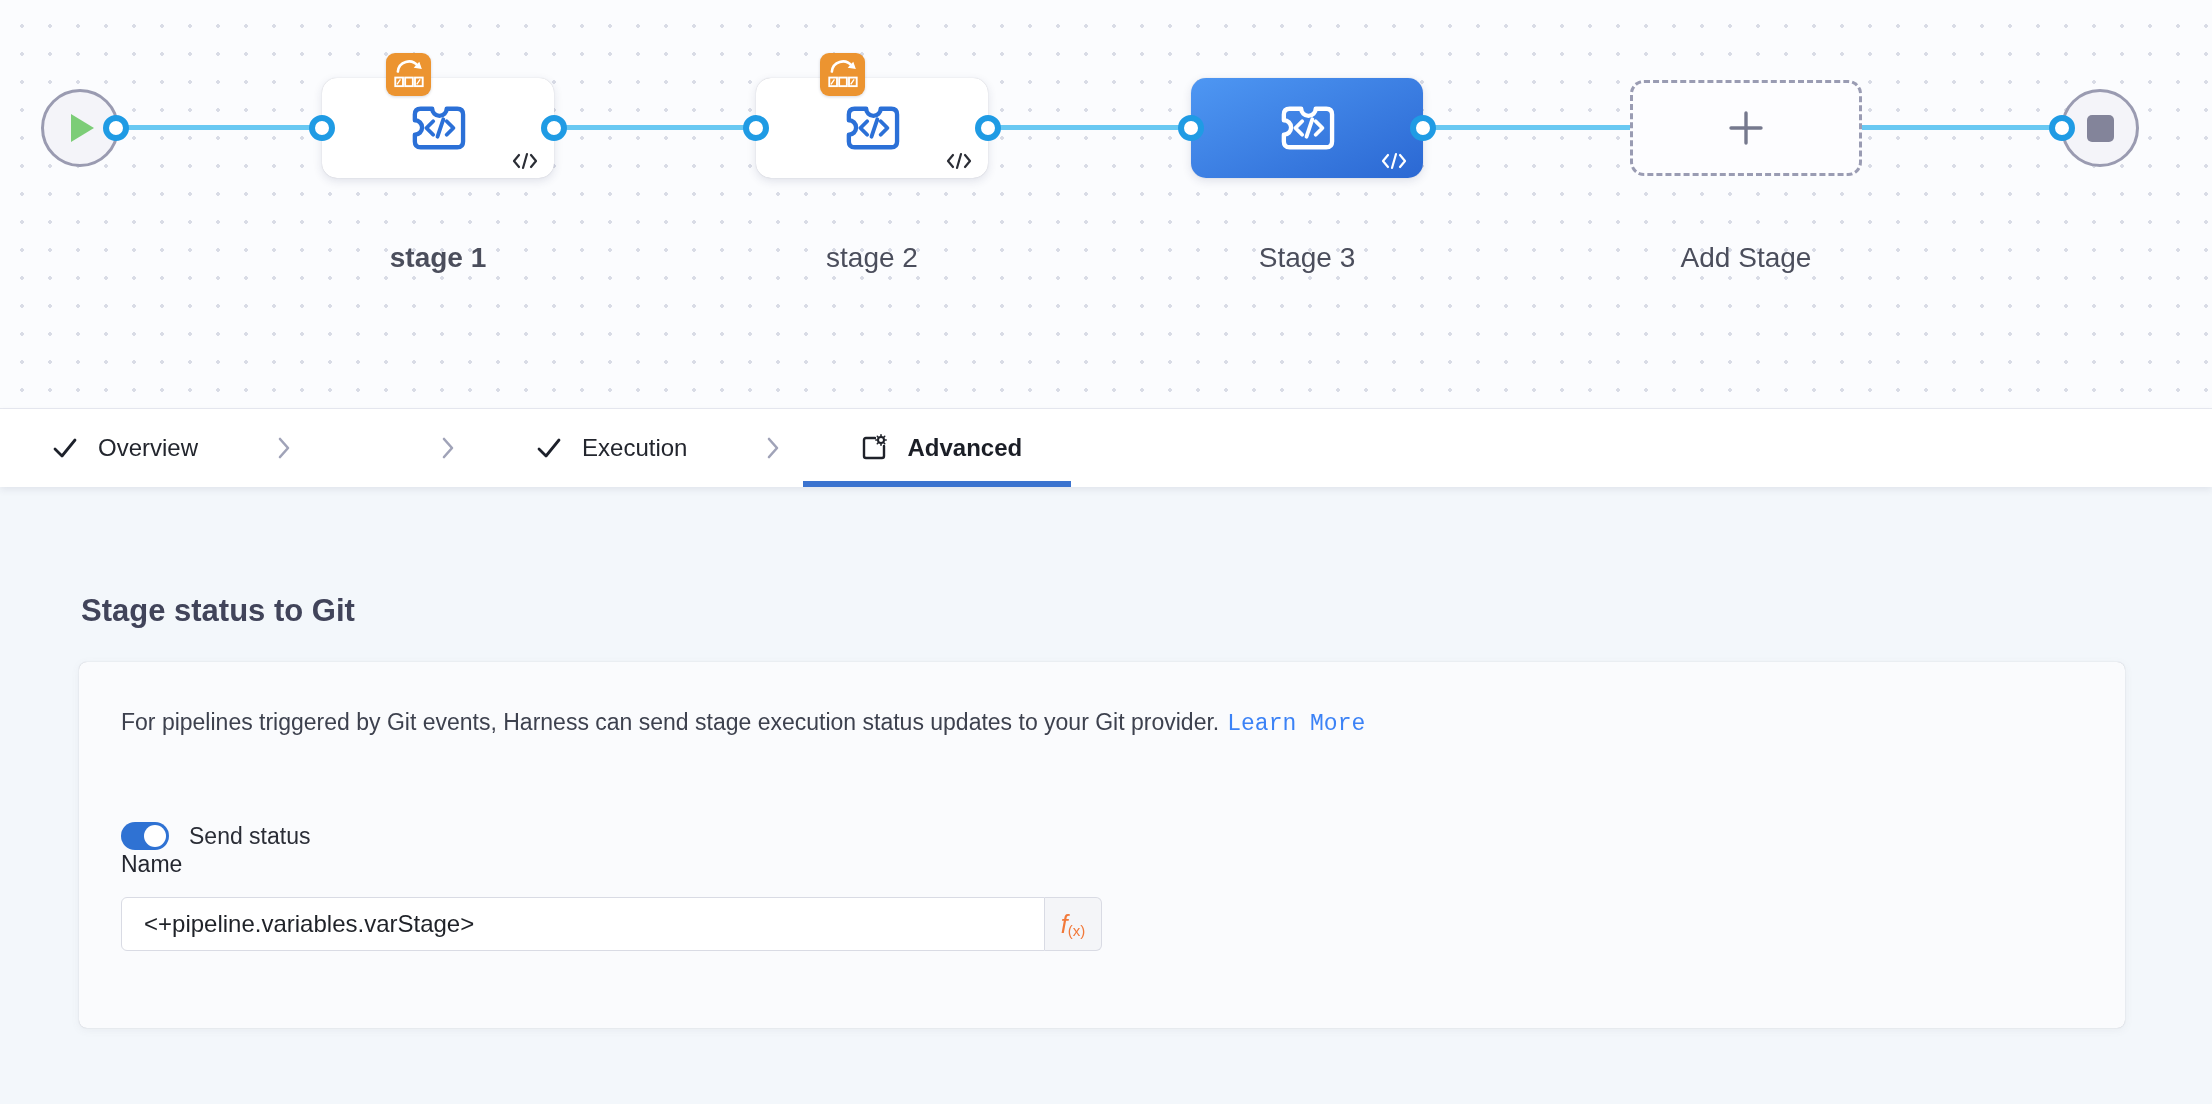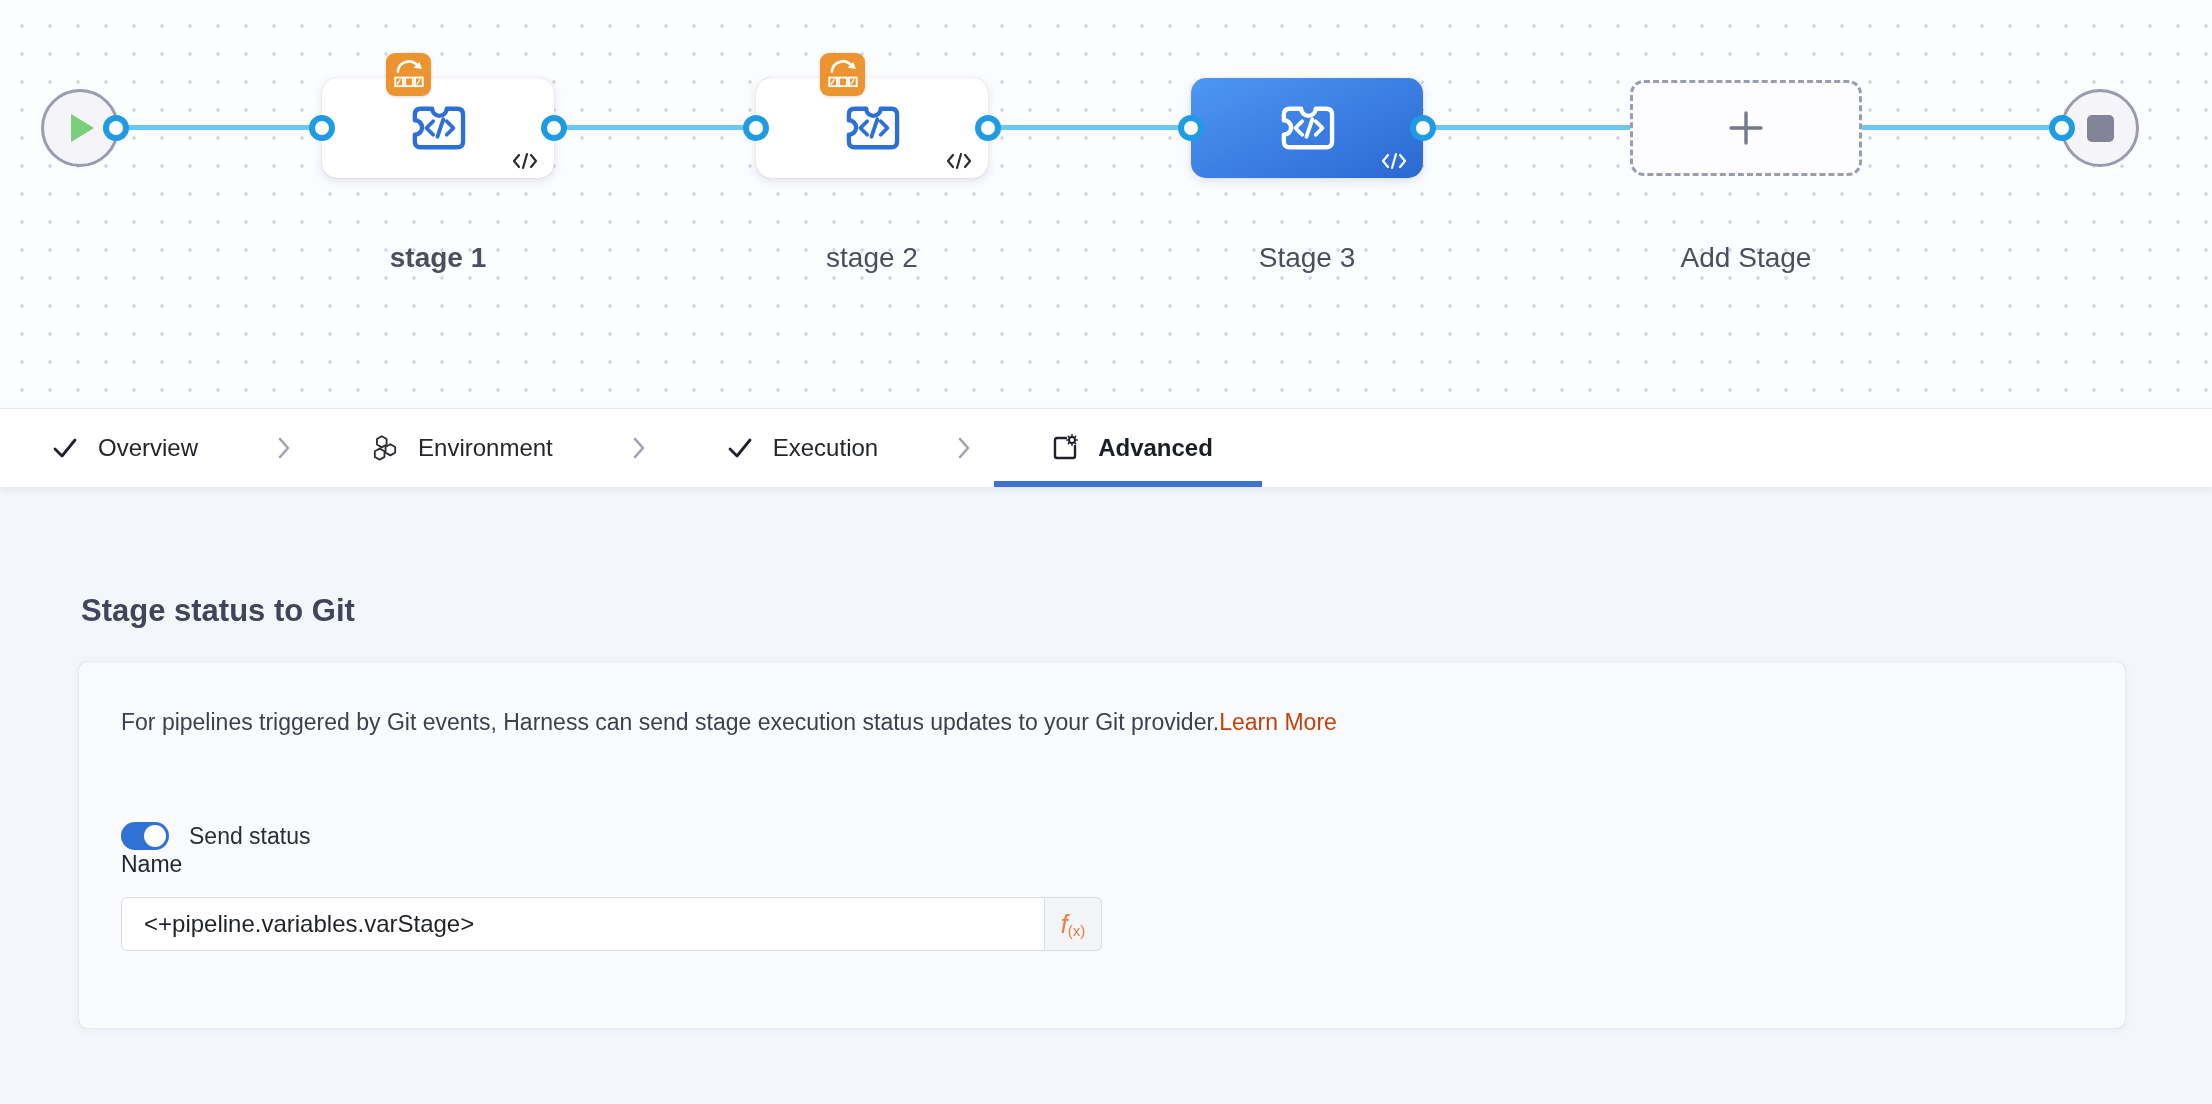--- a/index.html
+++ b/index.html
@@ -59,21 +59,21 @@
 
   
   .content { position:absolute; left:0; top:487px; width:2212px; height:617px; background:#f3f7fb; }
   .section-title { position:absolute; left:81px; top:106px; font-size:31px; font-weight:700; color:#41445a; }
   .panel {
     position:absolute; left:79px; top:175px; width:2046px; height:366px;
     background:#fafbfd; border-radius:8px;
     box-shadow:0 0 1px rgba(40,41,61,.3), 0 2px 8px rgba(96,97,112,.08);
   }
   .desc { position:absolute; left:42px; top:47px; font-size:23px; color:#3d414e; white-space:nowrap; }
-  .learn-more { color:#c2410c; cursor:pointer; text-decoration:none; }
+  .learn-more { color:#3b82f6; margin-left:8px; cursor:pointer; text-decoration:none;font-family:Liberation Mono, monospace; }
   .toggle-row { position:absolute; left:42px; top:117px; display:flex; align-items:center; gap:20px;margin-top:43px; }
   .toggle { position:relative; width:48px; height:28px; border-radius:14px; background:#2f72d3; cursor:pointer; }
   .toggle-knob { position:absolute; right:3px; top:3px; width:22px; height:22px; border-radius:50%; background:#fff; }
   .toggle-label { font-size:23px; color:#2a2d36; }
   .name-label { position:absolute; left:42px; top:189px; font-size:23px; font-weight:500; color:#23262f; }
   .input-row { position:absolute; left:42px; top:235px; display:flex; }
   .name-input {
     width:924px; height:54px; background:#ffffff; border:1px solid #d9dbe4;
     border-radius:6px 0 0 6px; padding:0 22px; font-size:24px; color:#1f2228;
     font-family:"Liberation Sans", sans-serif; outline:none;
@@ -182,28 +182,20 @@
     <svg width="30" height="30" viewBox="0 0 30 30">
       <path d="M 5 16 L 12 23 L 25 7" fill="none" stroke="#1d212b" stroke-width="2.8" stroke-linecap="round" stroke-linejoin="round"></path>
     </svg>
     <span>Overview</span>
   </div>
   <div class="tab-sep">
     <svg width="24" height="30" viewBox="0 0 24 30">
         <path d="M 8 6 L 16 15 L 8 24" fill="none" stroke="#a0a3b8" stroke-width="2.6" stroke-linecap="round" stroke-linejoin="round"></path>
       </svg>
   </div>
-  <div class="tab">
-    <svg width="30" height="30" viewBox="0 0 28 28">
-      <path d="M 11 3 L 15.5 5.6 L 15.5 10.8 L 11 13.4 L 6.5 10.8 L 6.5 5.6 Z" fill="none" stroke="#2a2d35" stroke-width="1.7" stroke-linejoin="round"></path>
-      <path d="M 9 14.5 L 13.5 17.1 L 13.5 22.3 L 9 24.9 L 4.5 22.3 L 4.5 17.1 Z" fill="none" stroke="#2a2d35" stroke-width="1.7" stroke-linejoin="round"></path>
-      <path d="M 19 10.5 L 23.5 13.1 L 23.5 18.3 L 19 20.9 L 14.5 18.3 L 14.5 13.1 Z" fill="none" stroke="#2a2d35" stroke-width="1.7" stroke-linejoin="round"></path>
-    </svg>
-    <span>Environment</span>
-  </div>
   <div class="tab-sep">
     <svg width="24" height="30" viewBox="0 0 24 30">
         <path d="M 8 6 L 16 15 L 8 24" fill="none" stroke="#a0a3b8" stroke-width="2.6" stroke-linecap="round" stroke-linejoin="round"></path>
       </svg>
   </div>
   <div class="tab">
     <svg width="30" height="30" viewBox="0 0 30 30">
       <path d="M 5 16 L 12 23 L 25 7" fill="none" stroke="#1d212b" stroke-width="2.8" stroke-linecap="round" stroke-linejoin="round"></path>
     </svg>
     <span>Execution</span>

